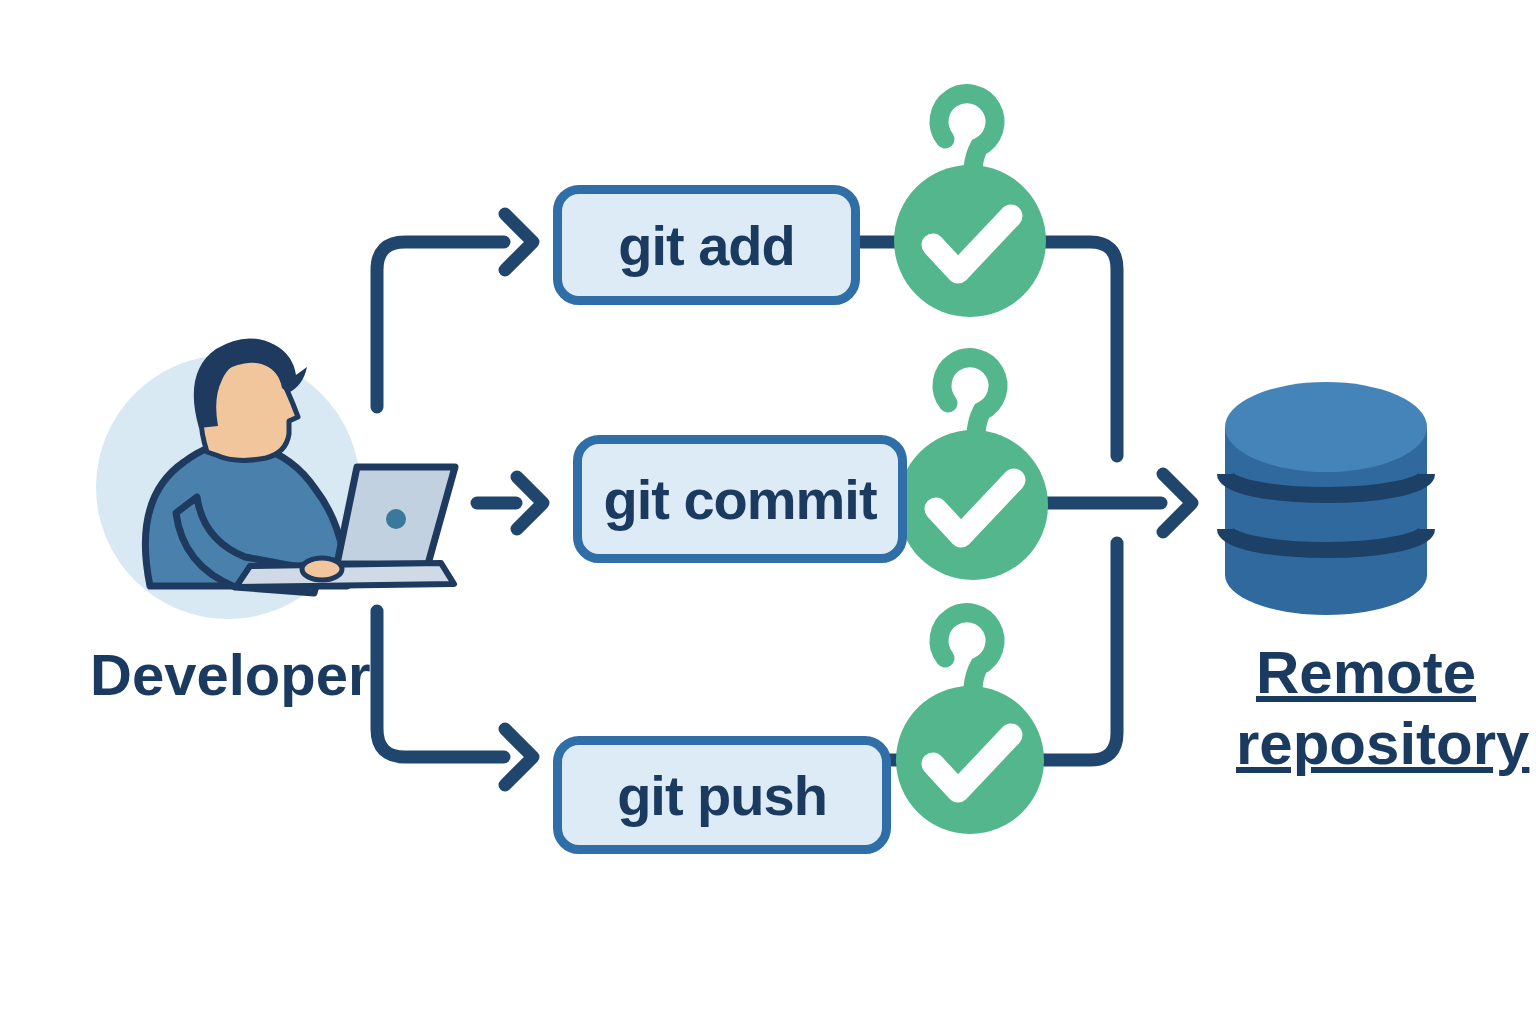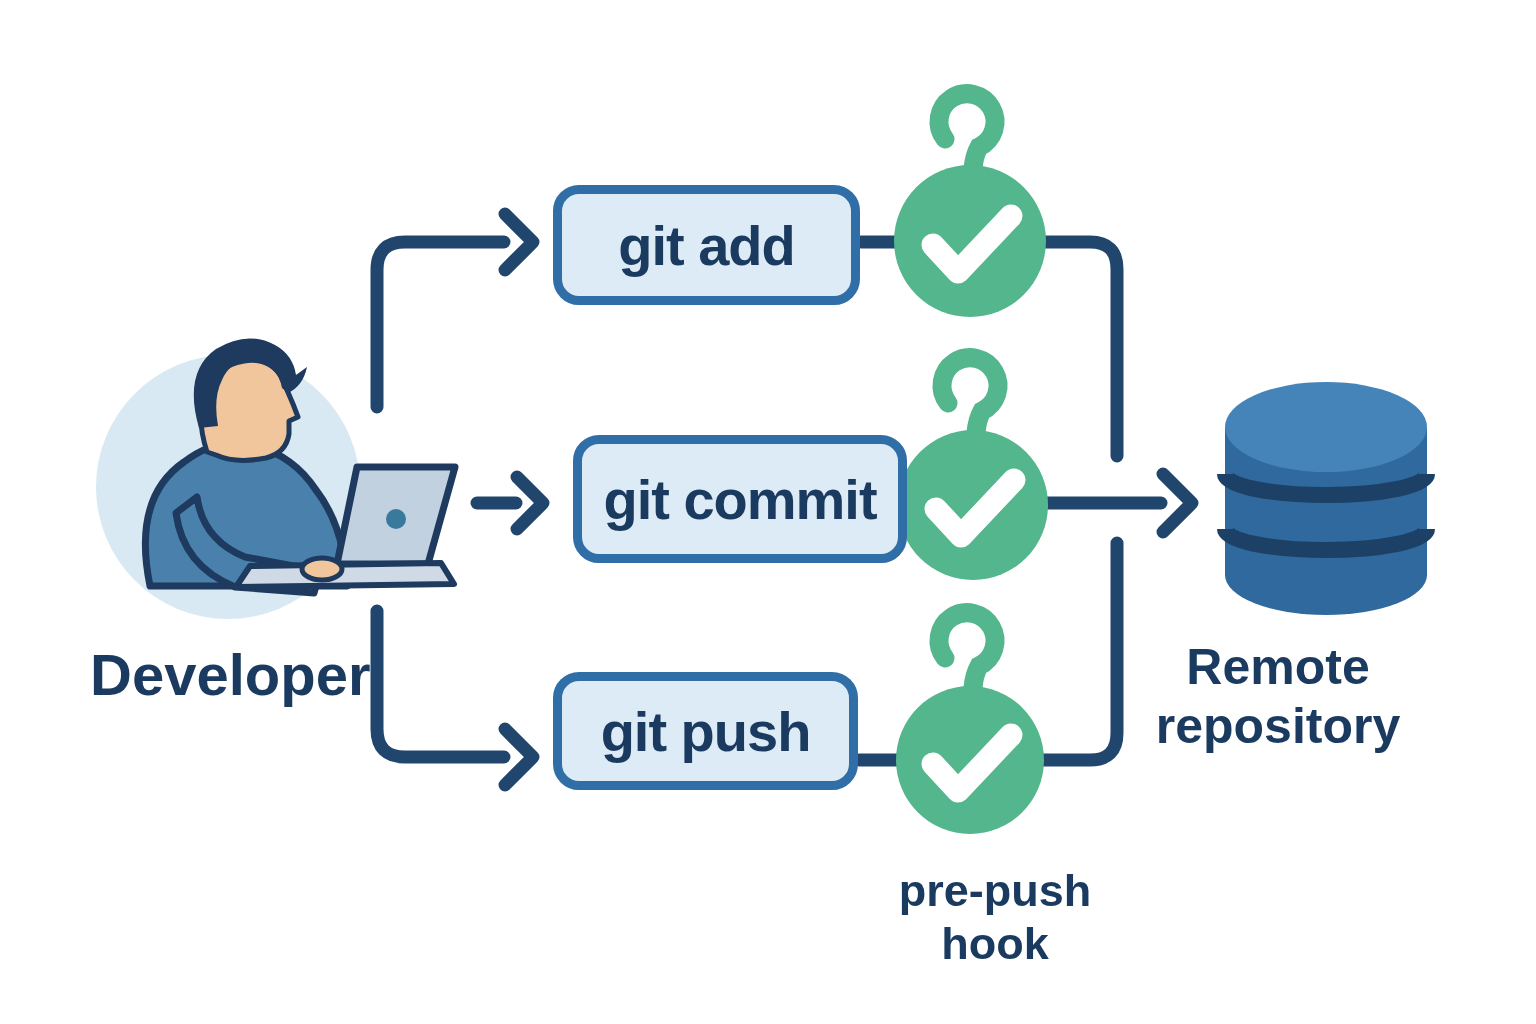--- a/index.html
+++ b/index.html
@@ -55,32 +55,32 @@
     border:9px solid var(--box-border);
     border-radius:26px;
     display:flex;align-items:center;justify-content:center;
     color:var(--navy);
     font-weight:700;
     font-size:56px;
     letter-spacing:-1px;
   }
   .box-git-add{left:553px;top:185px;width:307px;height:120px;}
   .box-git-commit{left:573px;top:435px;width:334px;height:128px;}
-  .box-git-push{left:553px;top:672px;width:305px;height:118px;}
+  .box-git-push{left:553px;top:736px;width:338px;height:118px;}
 
   
   .caption{
     position:absolute;
     color:var(--navy);
     font-weight:700;
     text-align:center;
     line-height:1.18;
   }
   .cap-developer{left:90px;top:641px;width:260px;font-size:58px;}
-  .cap-remote{left:1148px;top:638px;width:260px;font-size:50px;}
+  .cap-remote{left:1236px;top:638px;width:260px;font-size:60px;text-decoration:underline;}
   .cap-prepush{left:875px;top:864px;width:240px;font-size:45px;}
 </style>
 </head>
 <body>
 
 <div class="stage">
 
   <svg class="artwork" viewBox="0 0 1536 1024">
 
     <g>
@@ -147,15 +147,14 @@
   </div>
   <div class="cmd-box box-git-commit">
     <span>git commit</span>
   </div>
   <div class="cmd-box box-git-push">
     <span>git push</span>
   </div>
 
   <div class="caption cap-developer">Developer</div>
   <div class="caption cap-remote">Remote repository</div>
-  <div class="caption cap-prepush">pre-push hook</div>
 
 </div>
 
 </body></html>

